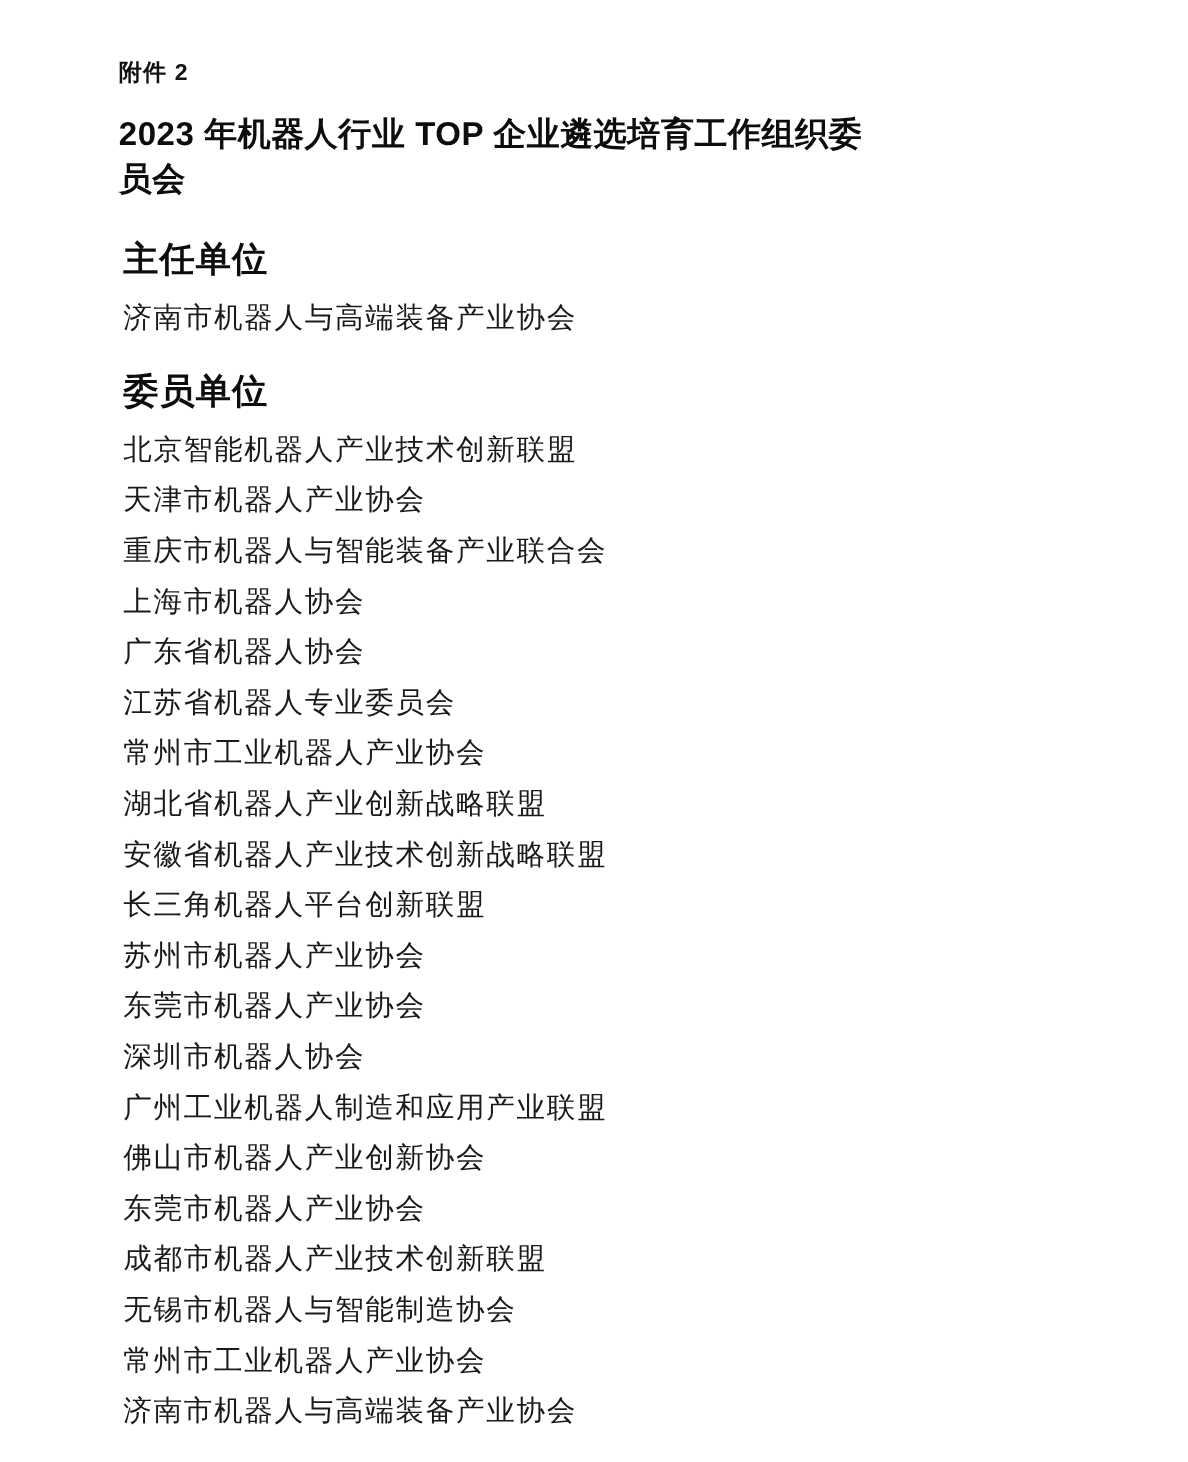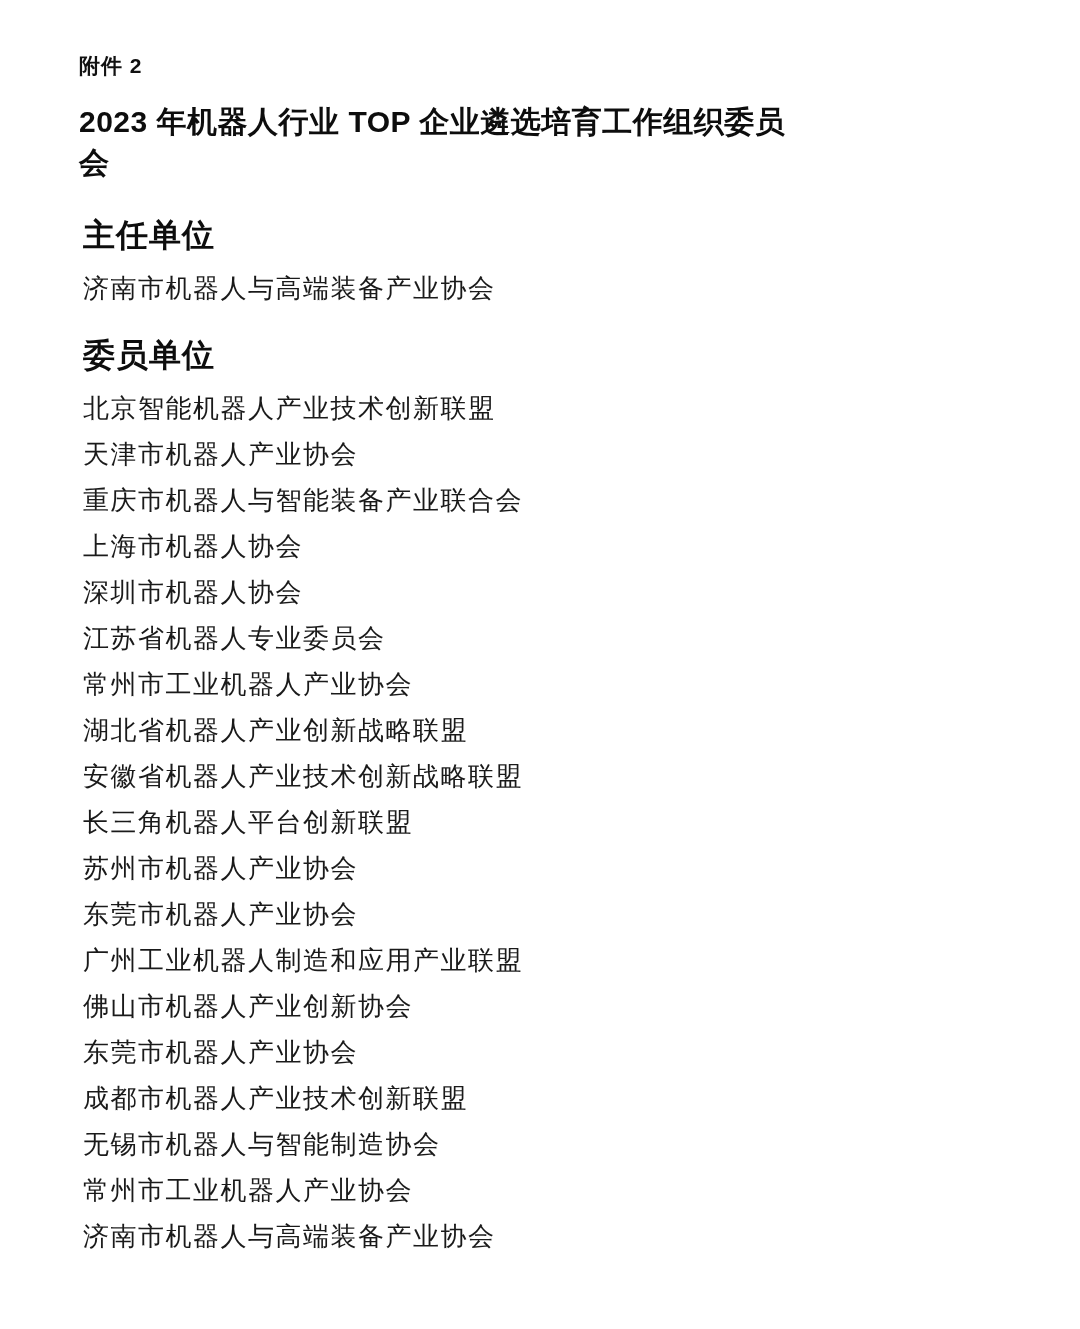--- a/index.html
+++ b/index.html
@@ -12,21 +12,21 @@
     height: 1329px;
     font-family: "Liberation Serif", "DejaVu Serif", serif;
     color: #1a1a1a;
     overflow: hidden;
   }
   .page {
     position: relative;
     width: 916px;
     height: 1329px;
     box-sizing: border-box;
-    padding: 52px 90px 0 79px;
+    padding: 52px 90px 0 108px;
   }
   .attachment-label {
     font-family: "Liberation Sans", "DejaVu Sans", sans-serif;
     font-size: 21px;
     font-weight: 700;
     letter-spacing: 1px;
     color: #111;
     margin: 0 0 22px 0;
   }
   .doc-title {
@@ -82,28 +82,29 @@
 
   <div class="block-gap"></div>
 
   <div class="section">
     <div class="section-heading">委员单位</div>
     <ul class="entry-list">
       <li class="entry">北京智能机器人产业技术创新联盟</li>
       <li class="entry">天津市机器人产业协会</li>
       <li class="entry">重庆市机器人与智能装备产业联合会</li>
       <li class="entry">上海市机器人协会</li>
-      <li class="entry">深圳市机器人协会</li>
+      <li class="entry">广东省机器人协会</li>
       <li class="entry">江苏省机器人专业委员会</li>
       <li class="entry">常州市工业机器人产业协会</li>
       <li class="entry">湖北省机器人产业创新战略联盟</li>
       <li class="entry">安徽省机器人产业技术创新战略联盟</li>
       <li class="entry">长三角机器人平台创新联盟</li>
       <li class="entry">苏州市机器人产业协会</li>
       <li class="entry">东莞市机器人产业协会</li>
+      <li class="entry">深圳市机器人协会</li>
       <li class="entry">广州工业机器人制造和应用产业联盟</li>
       <li class="entry">佛山市机器人产业创新协会</li>
       <li class="entry">东莞市机器人产业协会</li>
       <li class="entry">成都市机器人产业技术创新联盟</li>
       <li class="entry">无锡市机器人与智能制造协会</li>
       <li class="entry">常州市工业机器人产业协会</li>
       <li class="entry">济南市机器人与高端装备产业协会</li>
     </ul>
   </div>
 

